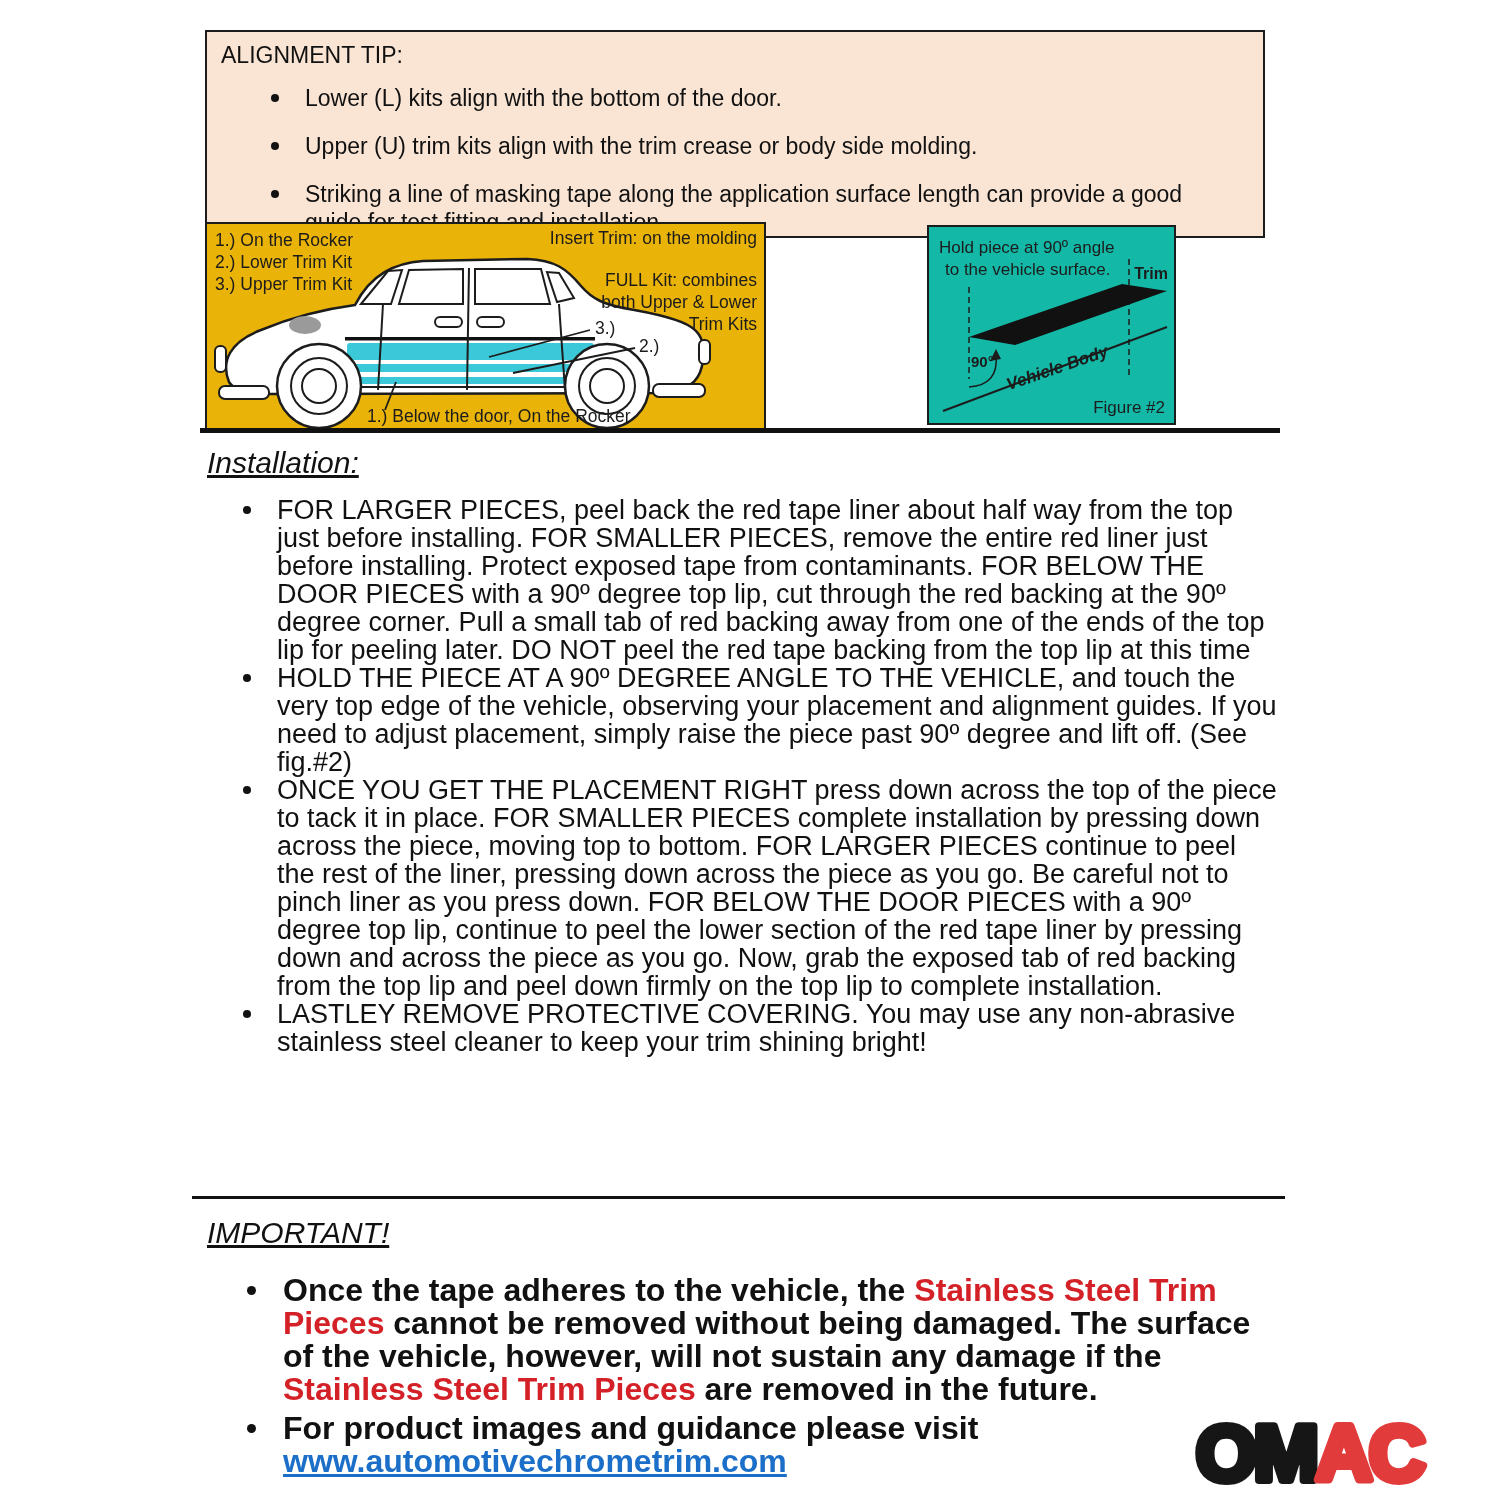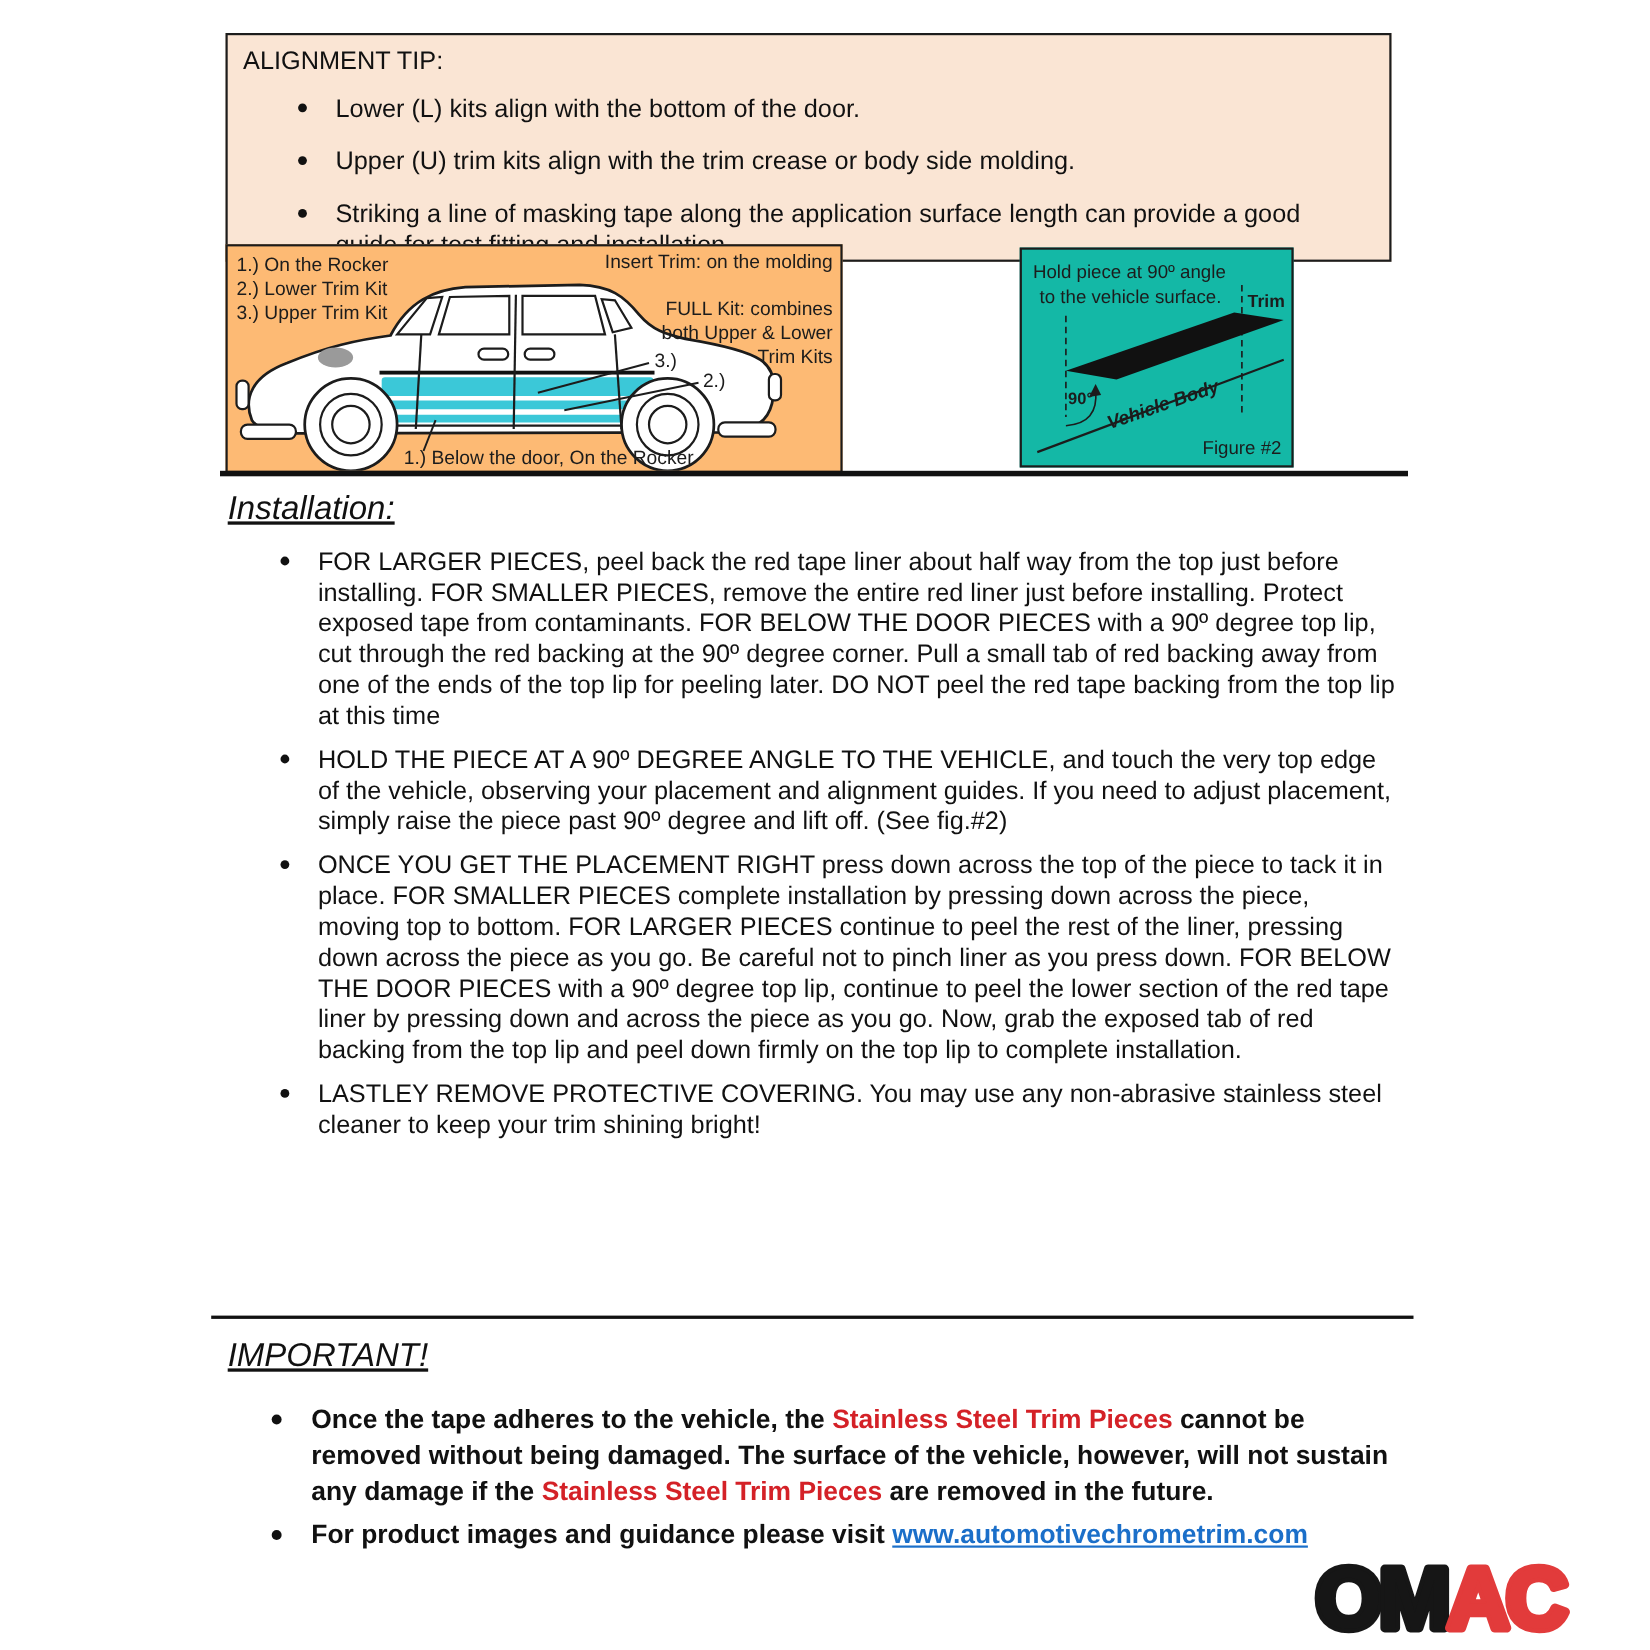--- a/index.html
+++ b/index.html
@@ -17,47 +17,47 @@
   .tip-title{font-size:23px;line-height:30px;}
   .tip-list{list-style:none;margin:14px 0 0 0;padding:0 10px 0 84px;}
   .tip-list li{position:relative;font-size:23px;line-height:28px;margin-bottom:20px;}
   .tip-list li::before{
     content:"";position:absolute;left:-34px;top:10px;width:8px;height:8px;
     border-radius:50%;background:#111;
   }
   
   .car-box{
     position:absolute;left:205px;top:222px;width:561px;height:208px;
-    box-sizing:border-box;border:2px solid #1c1c1c;background:#fdba74;
+    box-sizing:border-box;border:2px solid #1c1c1c;background:#eab308;
   }
   .fig2-box{
     position:absolute;left:927px;top:225px;width:249px;height:200px;
     box-sizing:border-box;border:2px solid #1c1c1c;background:#14b8a6;
   }
   .figures-rule{
     position:absolute;left:200px;top:428px;width:1080px;height:5px;background:#111;
   }
   svg text{font-family:"Liberation Sans","DejaVu Sans",sans-serif;fill:#1c1c1c;}
   
   .section-installation{position:absolute;left:205px;top:446px;width:1075px;}
   .sec-heading{
     font-size:30px;font-style:italic;text-decoration:underline;
     margin:0 0 16px 2px;font-weight:400;
   }
   .inst-list{list-style:none;margin:10px 0 0 0;padding:0 0 0 72px;}
-  .inst-list li{position:relative;font-size:23px;line-height:28px;margin:12px;}
+  .inst-list li{position:relative;font-size:27px;line-height:28px;margin:0;}
   .inst-list li::before{
     content:"";position:absolute;left:-34px;top:10px;width:8px;height:8px;
     border-radius:50%;background:#111;
   }
   
   .divider{position:absolute;left:192px;top:1196px;width:1093px;height:3px;background:#111;}
   .section-important{position:absolute;left:205px;top:1216px;width:1062px;}
   .imp-list{list-style:none;margin:24px 0 0 0;padding:0 0 0 78px;}
-  .imp-list li{position:relative;font-size:24px;line-height:33px;font-weight:bold;margin-bottom:6px;}
+  .imp-list li{position:relative;font-size:32px;line-height:33px;font-weight:bold;margin-bottom:6px;}
   .imp-list li::before{
     content:"";position:absolute;left:-36px;top:12px;width:9px;height:9px;
     border-radius:50%;background:#111;
   }
   .red-text{font-weight:bold;}
   .site-link{font-weight:bold;text-decoration:underline;cursor:pointer;margin-top:12px;}
   
   .logo{position:absolute;right:8px;top:1398px;}
 </style>
 </head>

